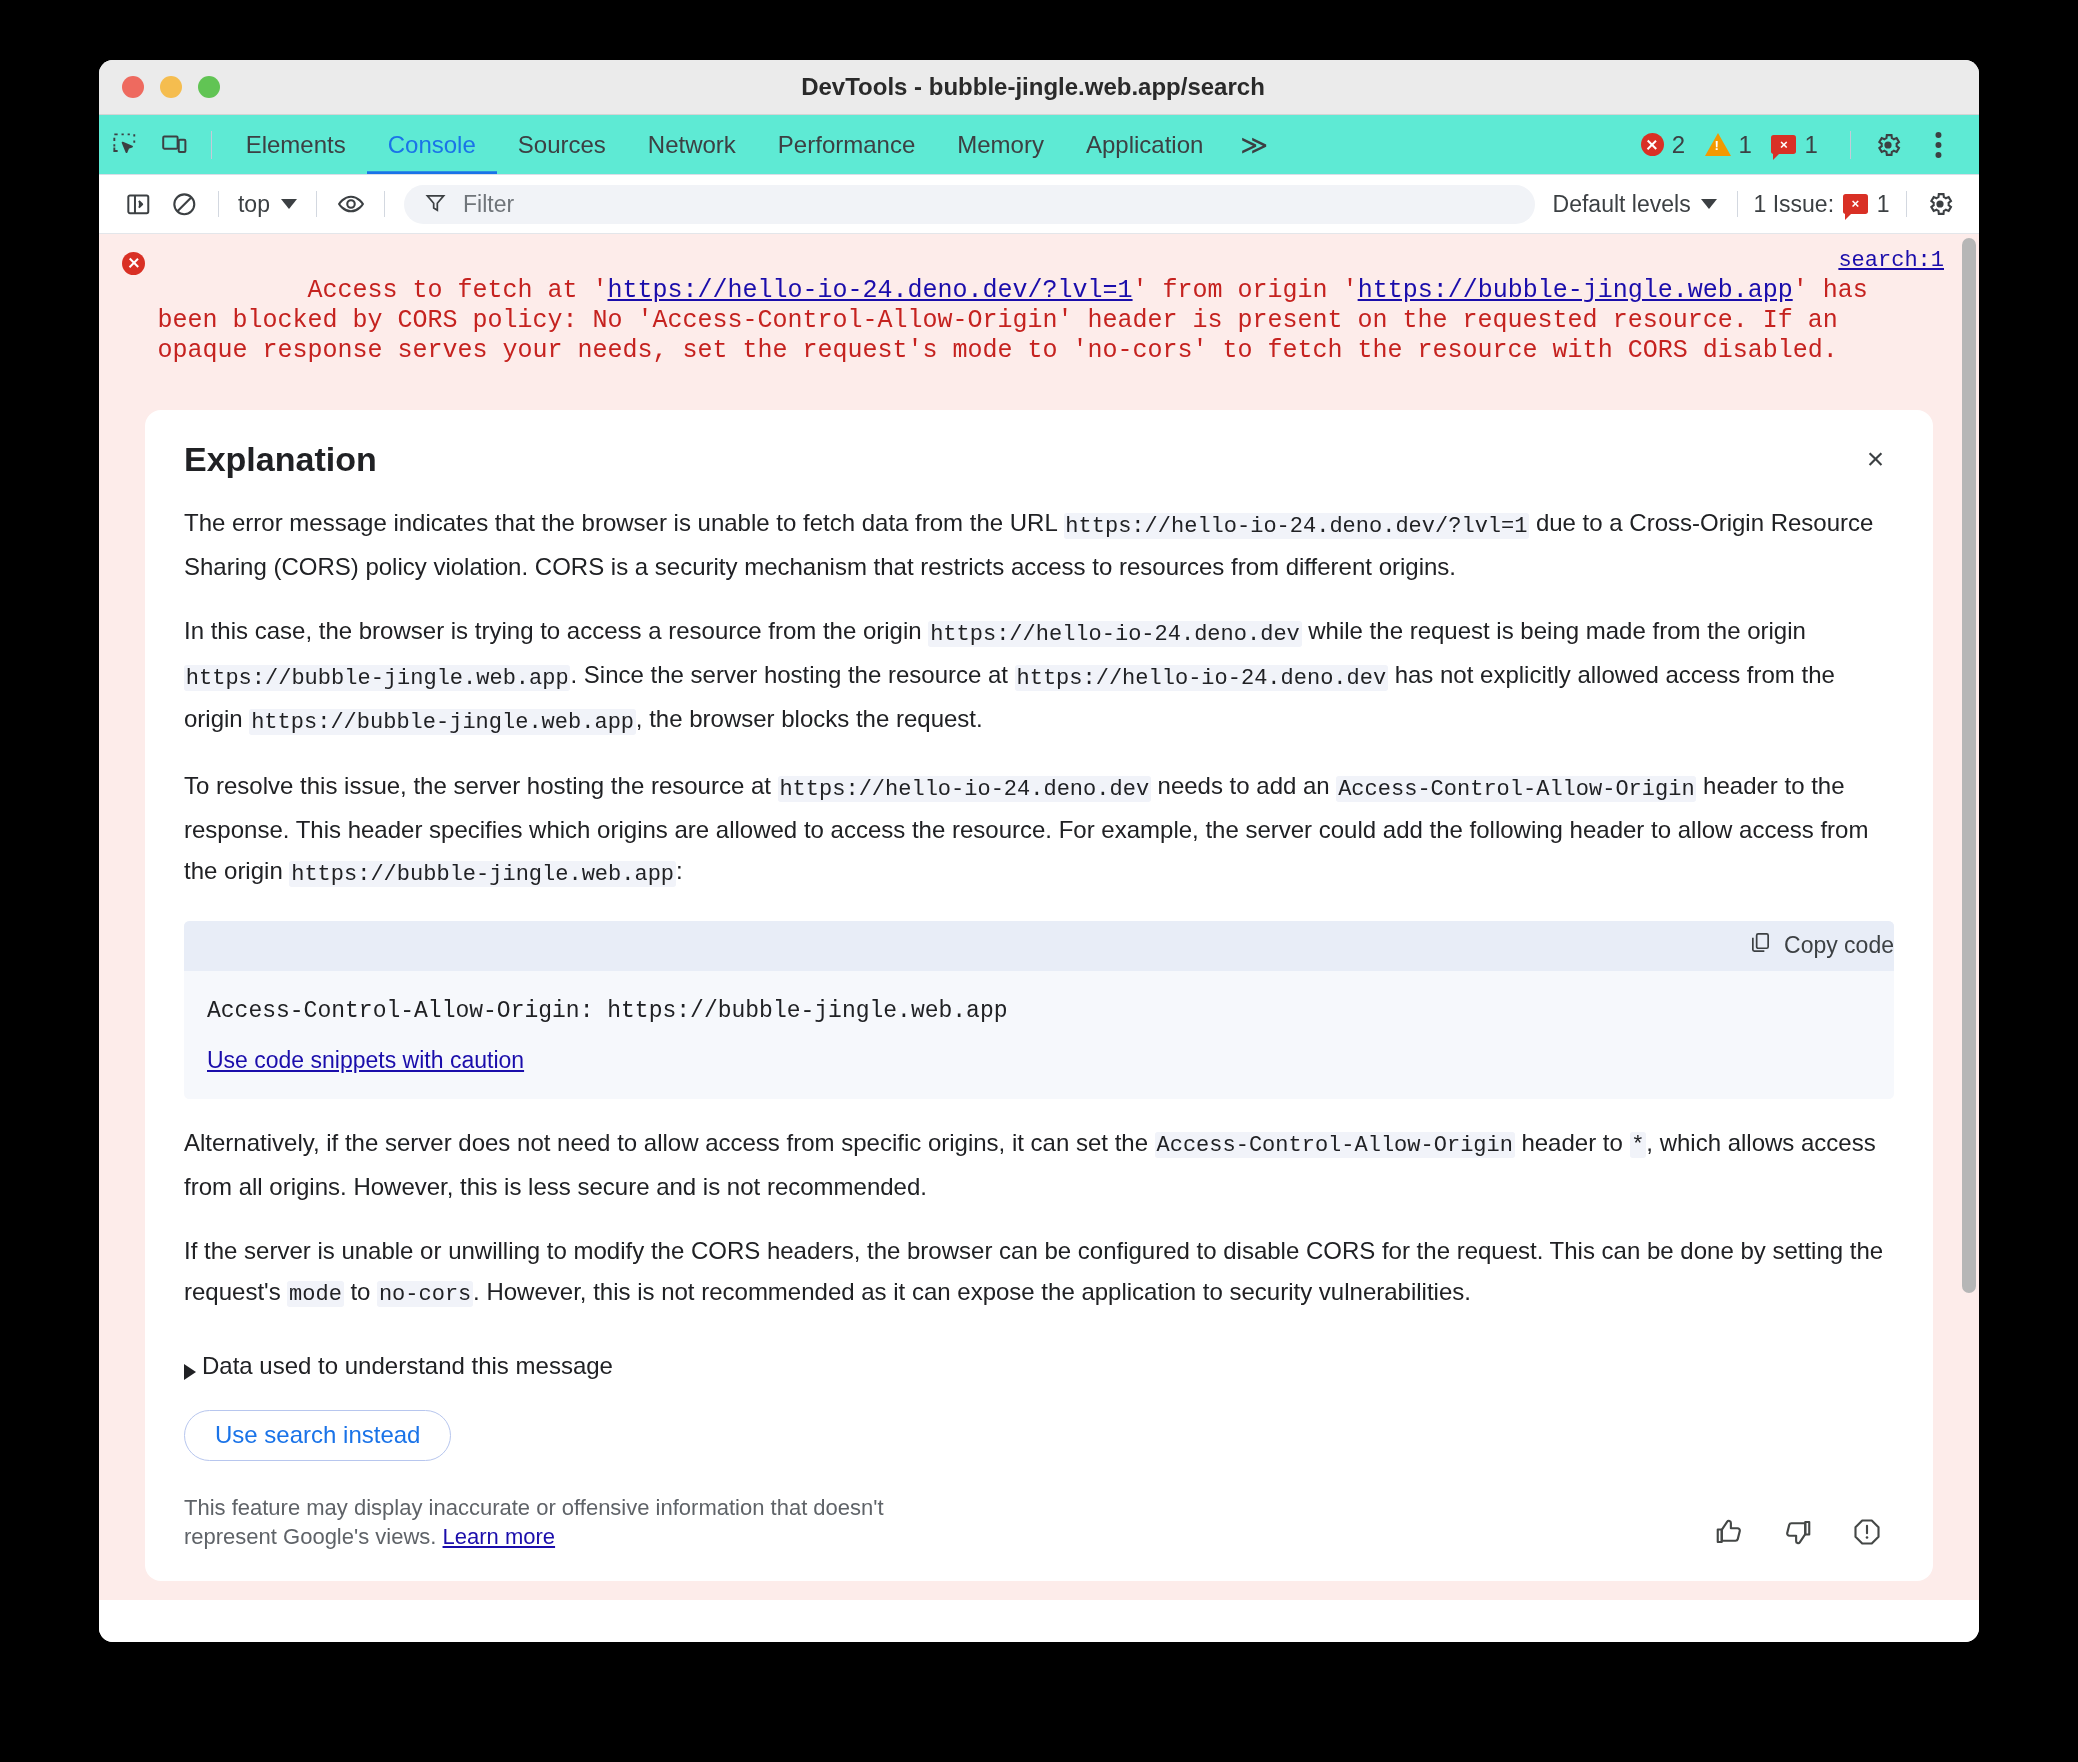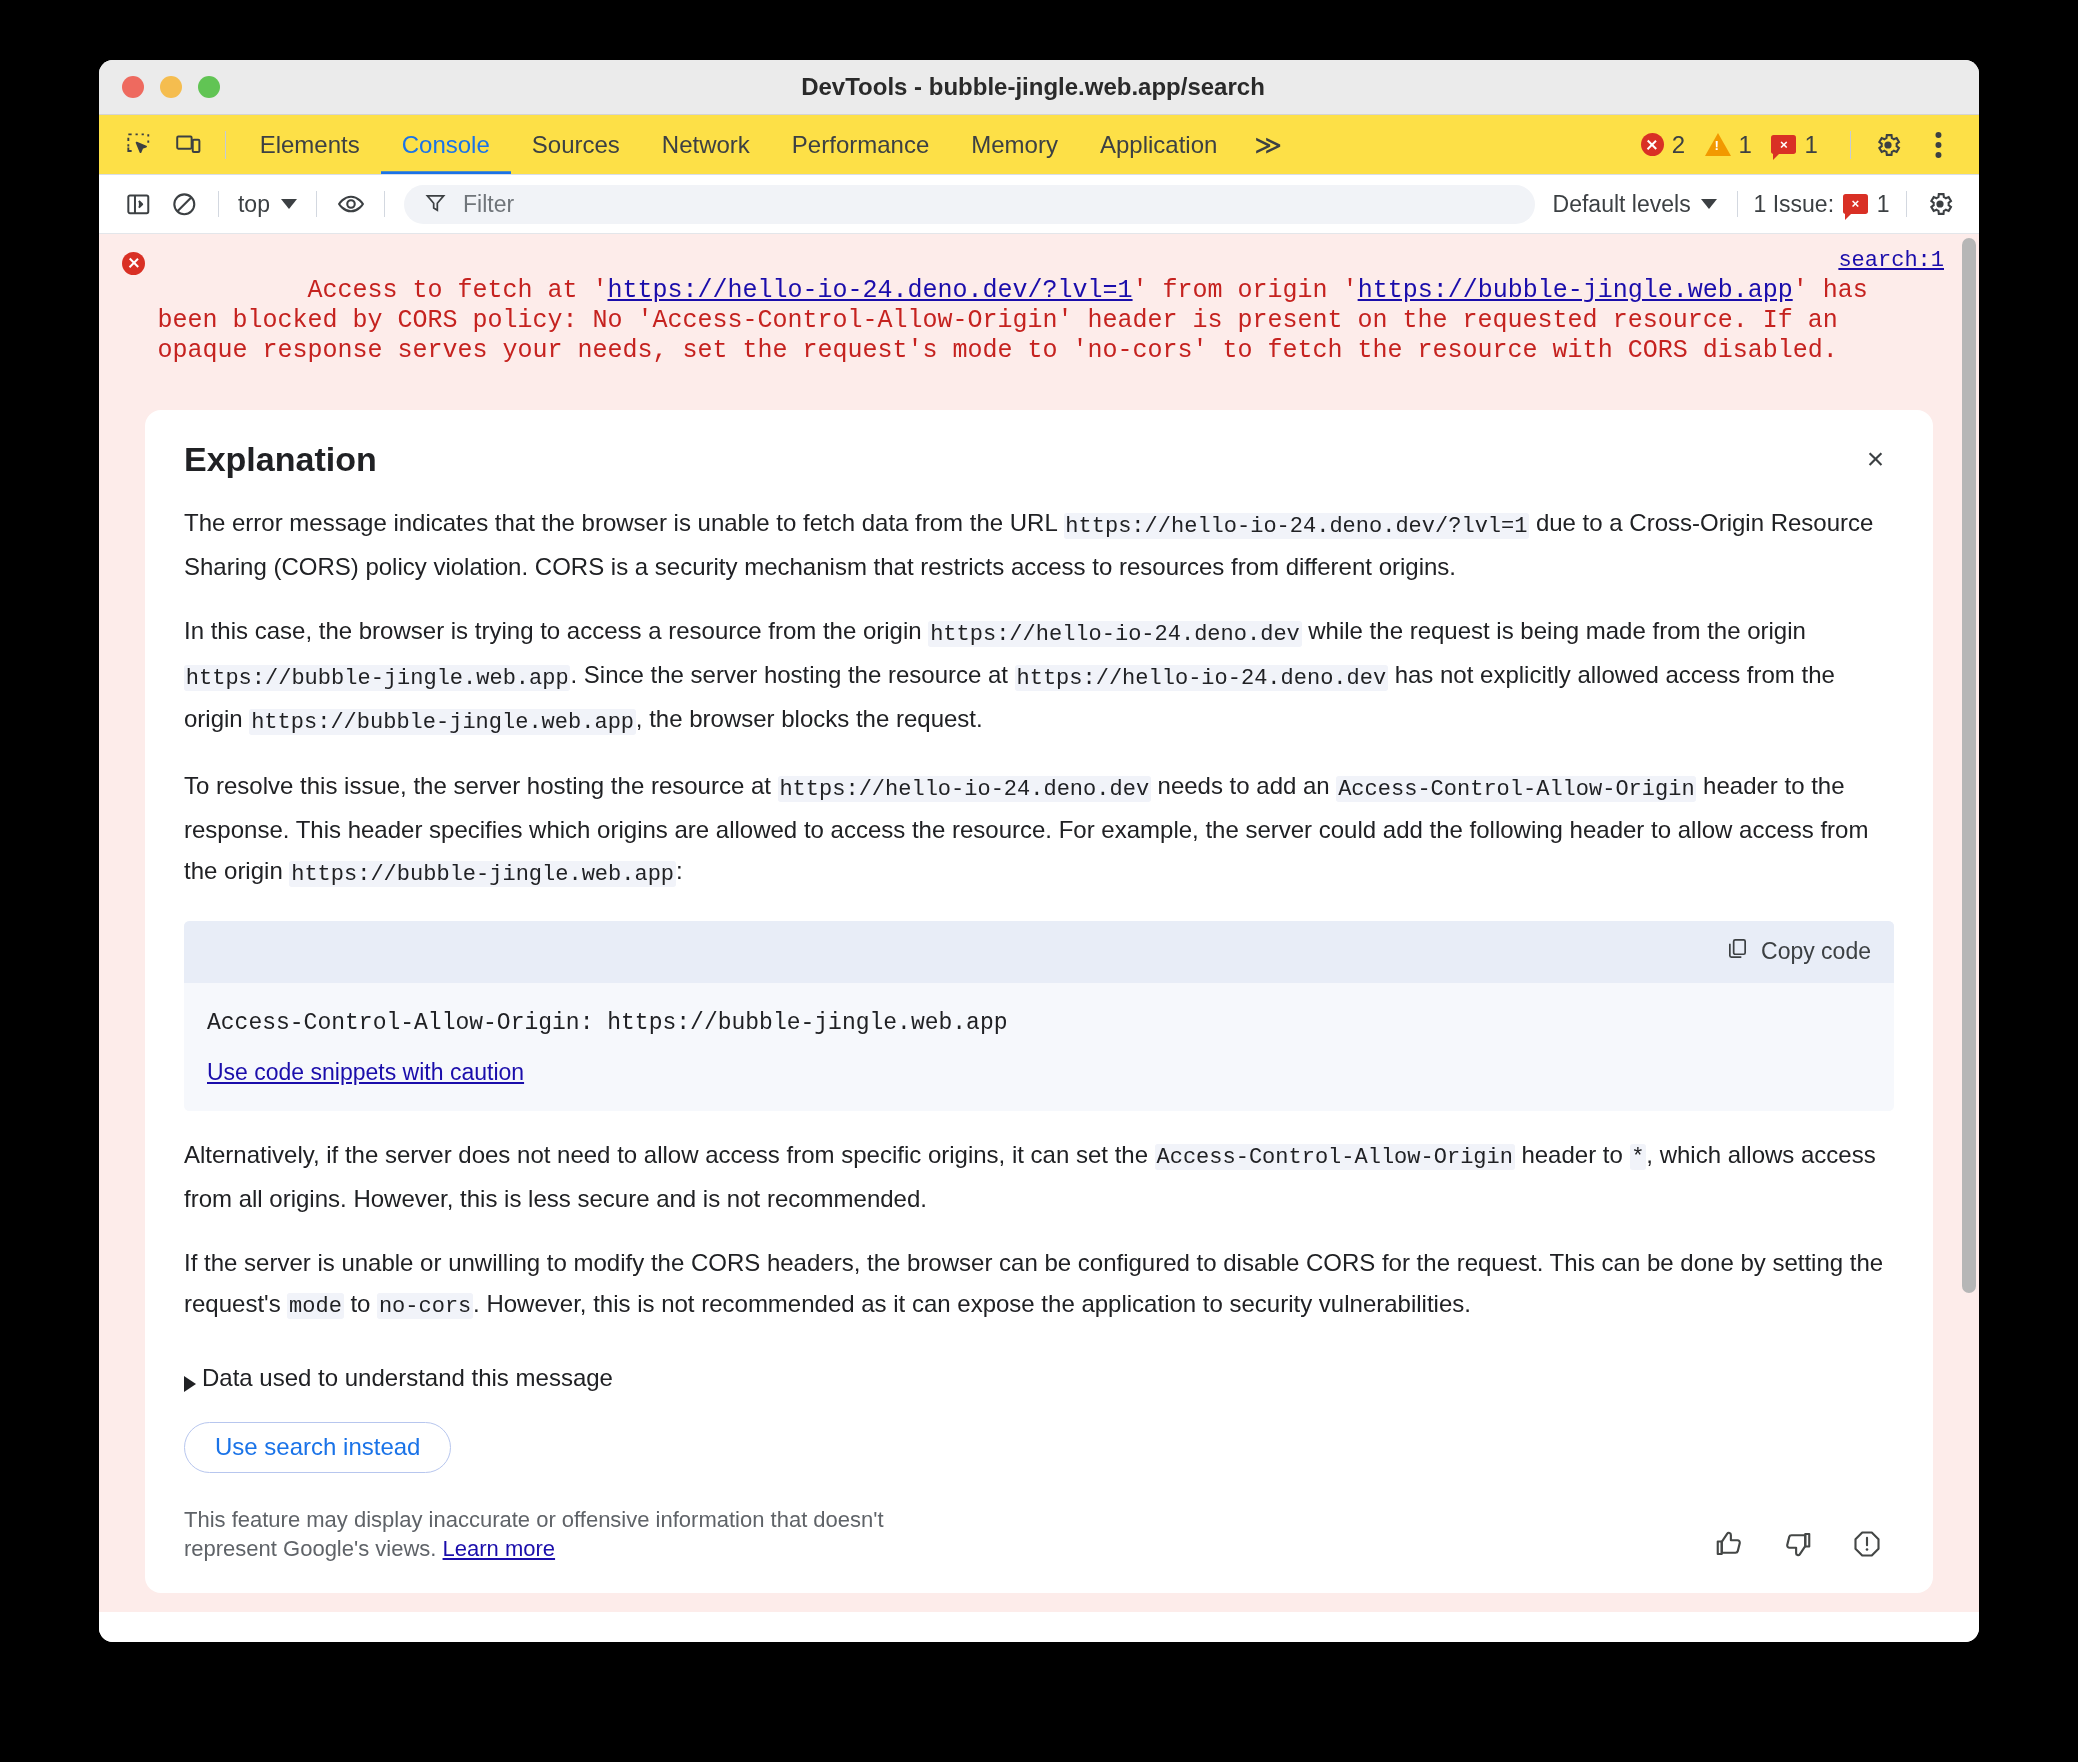--- a/index.html
+++ b/index.html
@@ -64,25 +64,24 @@
     font-size: 24px;
     font-weight: bold;
     color: #2a2a2a;
     pointer-events: none;
   }
 
   
   .tabbar {
     flex: 0 0 60px;
     height: 60px;
-    background: #fde047;
+    background: #5eead4;
     display: flex;
     align-items: center;
     border-bottom: 0.9px solid #d9dee7;
-    padding-left: 14px;
     padding-right: 16px;
   }
   .tb-icon {
     width: 50px; height: 43px;
     display: flex; align-items: center; justify-content: center;
     color: #3c4043;
   }
   .tb-sep {
     width: 0.9px;
     height: 28px;
@@ -354,24 +353,23 @@
 
   
   .codeblock {
     margin-top: 26.6px;
     background: #f6f8fc;
     border-radius: 5.3px;
     overflow: hidden;
   }
   .codeblock-head {
     background: #e8edf7;
-    height: 62px;
+    height: 50px;
     display: flex;
     justify-content: flex-end;
-    padding-right: 23px;
   }
   .copy-btn {
     display: flex;
     align-items: center;
     gap: 12.4px;
     font-family: "Liberation Sans", sans-serif;
     font-size: 23px;
     color: #3c4043;
   }
   .codeblock-body {

